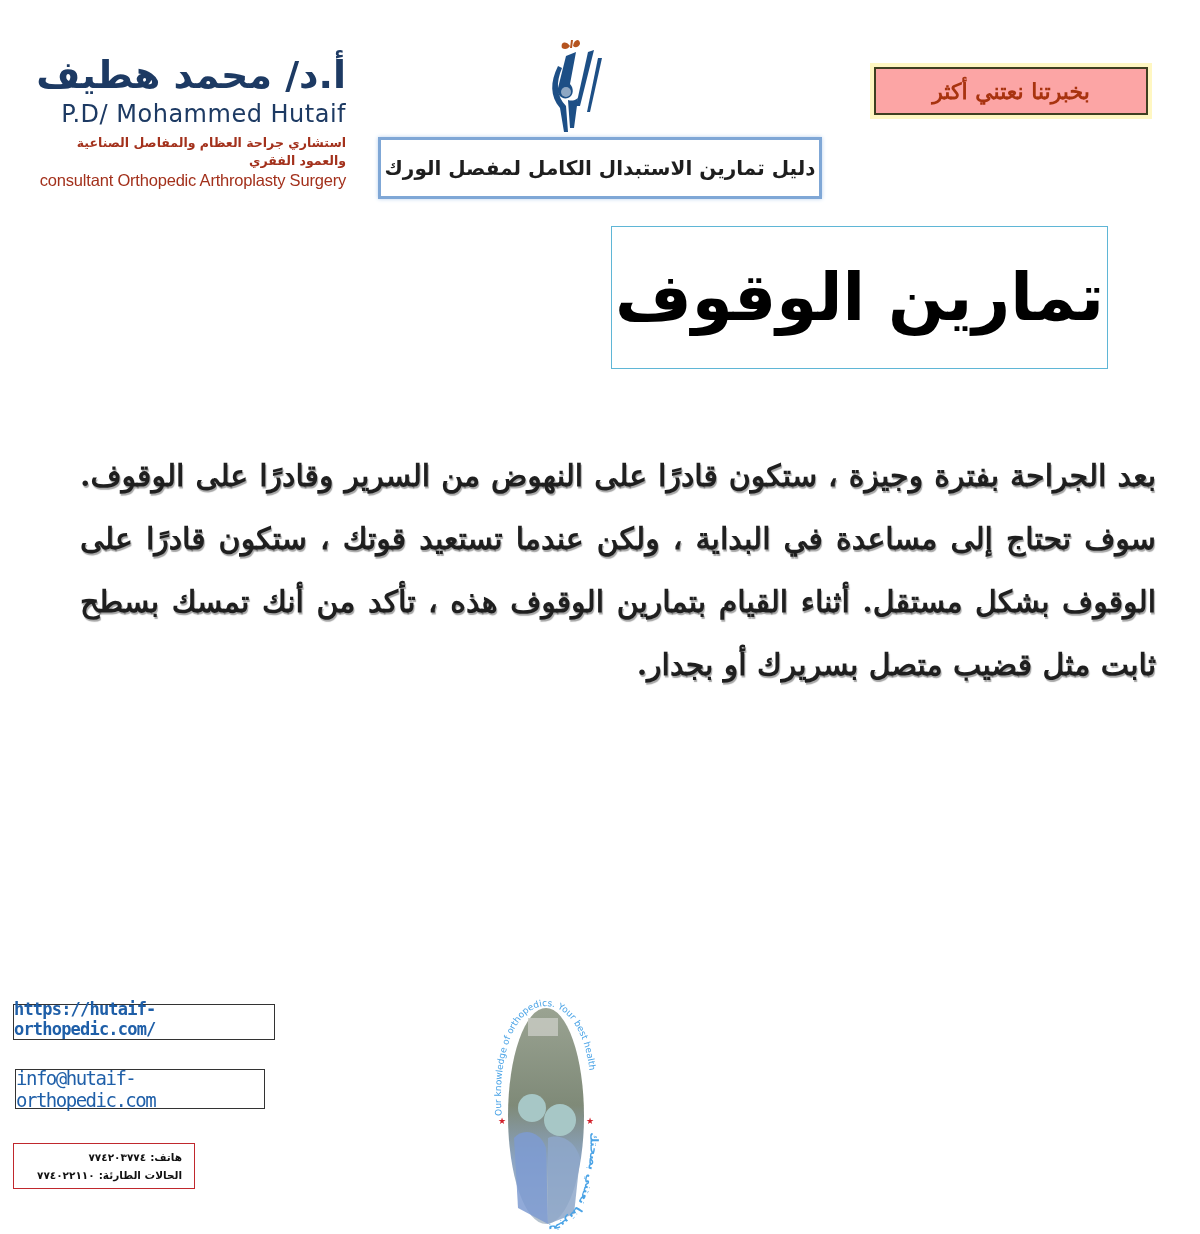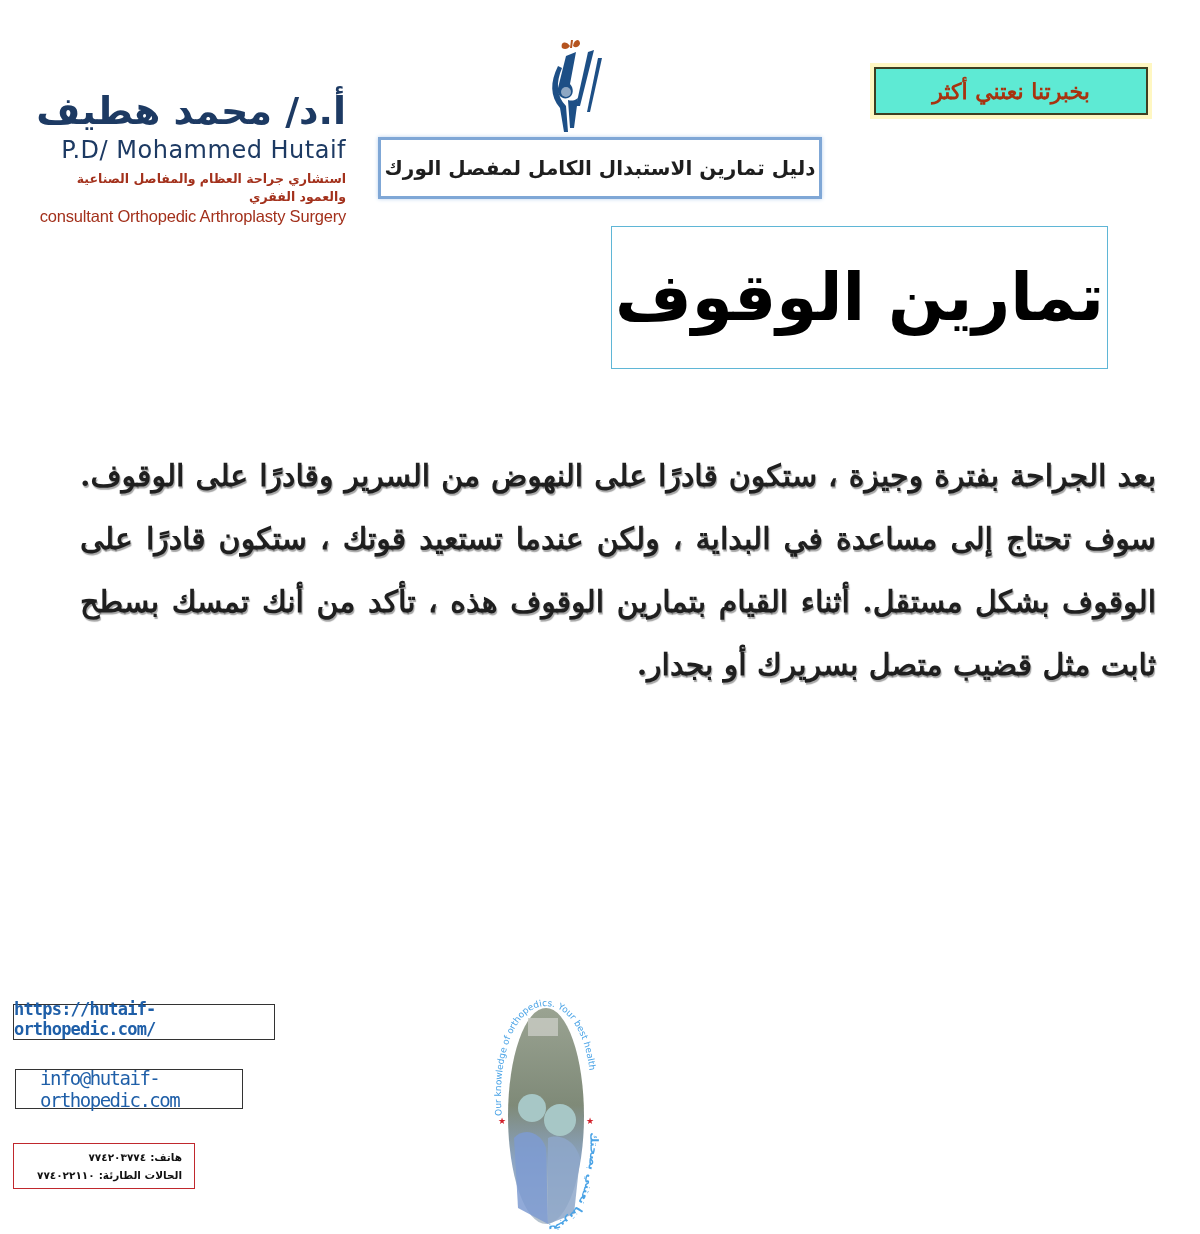--- a/index.html
+++ b/index.html
@@ -1,48 +1,48 @@
 <!DOCTYPE html>
 <html><head>
   <meta charset="utf-8">
   <style>
     html, body { margin: 0; padding: 0; background: #ffffff; }
     body { width: 1200px; height: 1234px; position: relative; overflow: hidden; font-family: "DejaVu Sans", sans-serif; }
 
     
     .doc-block { position: absolute; left: 36px; top: 52px; width: 310px; text-align: right; }
-    .doc-ar { font-family: "DejaVu Sans", sans-serif; font-weight: bold; font-size: 38px; color: #1d3a63; line-height: 46px; direction: rtl; text-align: right; letter-spacing: 1px; margin-top: 36px; }
+    .doc-ar { font-family: "DejaVu Sans", sans-serif; font-weight: bold; font-size: 38px; color: #1d3a63; line-height: 46px; direction: rtl; text-align: right; letter-spacing: 1px; }
     .doc-en { font-family: "DejaVu Sans", sans-serif; font-size: 24px; color: #1d3a63; line-height: 28px; text-align: right; margin-top: 2px; letter-spacing: 0.5px; }
     .doc-title-ar { font-family: "DejaVu Sans", sans-serif; font-weight: bold; font-size: 12.5px; color: #a3311c; direction: rtl; text-align: right; margin-top: 6px; line-height: 18px; }
     .doc-title-en { font-family: "Liberation Sans", sans-serif; font-size: 16.5px; color: #a3311c; text-align: right; line-height: 20px; letter-spacing: -0.2px; }
 
     
     .logo { position: absolute; left: 540px; top: 36px; width: 70px; height: 100px; }
 
     
     .guide-box { position: absolute; left: 378px; top: 137px; width: 444px; height: 62px; border: 3px solid #7fa7d6; box-shadow: 0 0 4px #b9d1ee; background: #fff; box-sizing: border-box; display: flex; align-items: center; justify-content: center; }
     .guide-text { direction: rtl; font-family: "DejaVu Sans", sans-serif; font-weight: bold; font-size: 20px; color: #1e1e1e; }
 
     
-    .slogan-box { position: absolute; left: 874px; top: 67px; width: 274px; height: 48px; border: 2px solid #3f3f20; background: #5eead4; box-shadow: 0 0 0 4px #fff7c2; box-sizing: border-box; display: flex; align-items: center; justify-content: center; }
+    .slogan-box { position: absolute; left: 874px; top: 67px; width: 274px; height: 48px; border: 2px solid #3f3f20; background: #fca5a5; box-shadow: 0 0 0 4px #fff7c2; box-sizing: border-box; display: flex; align-items: center; justify-content: center; }
     .slogan-text { direction: rtl; font-family: "DejaVu Serif", serif; font-weight: bold; font-size: 22px; color: #a8330f; letter-spacing: 1px; }
 
     
     .heading-box { position: absolute; left: 611px; top: 226px; width: 497px; height: 143px; border: 1px solid #5fb6d6; box-sizing: border-box; display: flex; align-items: center; justify-content: center; }
     .heading-text { direction: rtl; font-family: "DejaVu Sans", sans-serif; font-weight: bold; font-size: 66px; color: #000000; line-height: 1; }
 
     
     .body-para { position: absolute; left: 80px; top: 414px; width: 1076px; direction: rtl; text-align: justify; text-align-last: right; font-family: "DejaVu Serif", serif; font-weight: bold; font-size: 30px; line-height: 63px; color: #1f1f1f; text-shadow: 1px 2px 1px rgba(0,0,0,0.35); }
 
     
     .web-box { position: absolute; left: 13px; top: 1004px; width: 262px; height: 36px; border: 1.5px solid #333; box-sizing: border-box; display: flex; align-items: flex-end; justify-content: center; }
     .web-text { font-family: "DejaVu Sans Mono", monospace; font-weight: bold; font-size: 17px; color: #1f5fa8; letter-spacing: -0.8px; text-decoration: none; }
 
     
-    .mail-box { position: absolute; left: 15px; top: 1069px; width: 228px; height: 40px; border: 1.5px solid #333; box-sizing: border-box; display: flex; align-items: center; justify-content: center; padding-left: 24px; }
+    .mail-box { position: absolute; left: 15px; top: 1069px; width: 250px; height: 40px; border: 1.5px solid #333; box-sizing: border-box; display: flex; align-items: center; justify-content: center; }
     .mail-text { font-family: "DejaVu Sans Mono", monospace; font-size: 19px; color: #1f5fa8; letter-spacing: -1.5px; text-decoration: none; }
 
     
     .phone-box { position: absolute; left: 13px; top: 1143px; width: 182px; height: 46px; border: 1.5px solid #c0282d; box-sizing: border-box; padding: 4px 12px 0 8px; direction: rtl; }
     .phone-row { display: flex; flex-direction: row; justify-content: flex-start; align-items: center; font-family: "DejaVu Sans", sans-serif; font-weight: bold; font-size: 10.5px; color: #111; line-height: 18px; white-space: nowrap; }
     .phone-row .lbl { margin-left: 4px; }
     .phone-row .num { direction: ltr; letter-spacing: 1px; }
 
     
     .emblem { position: absolute; left: 488px; top: 988px; width: 116px; height: 246px; }

